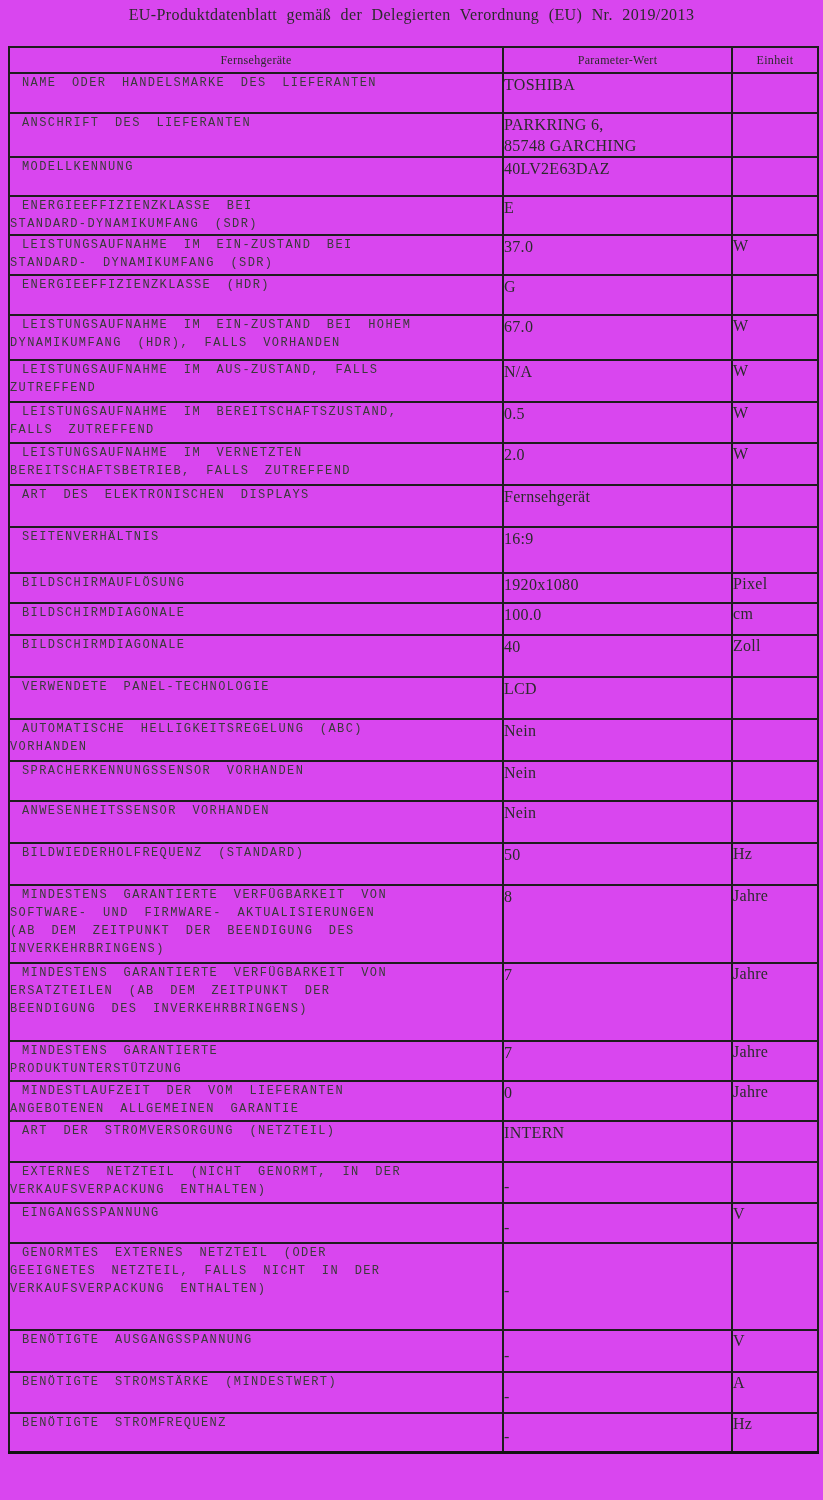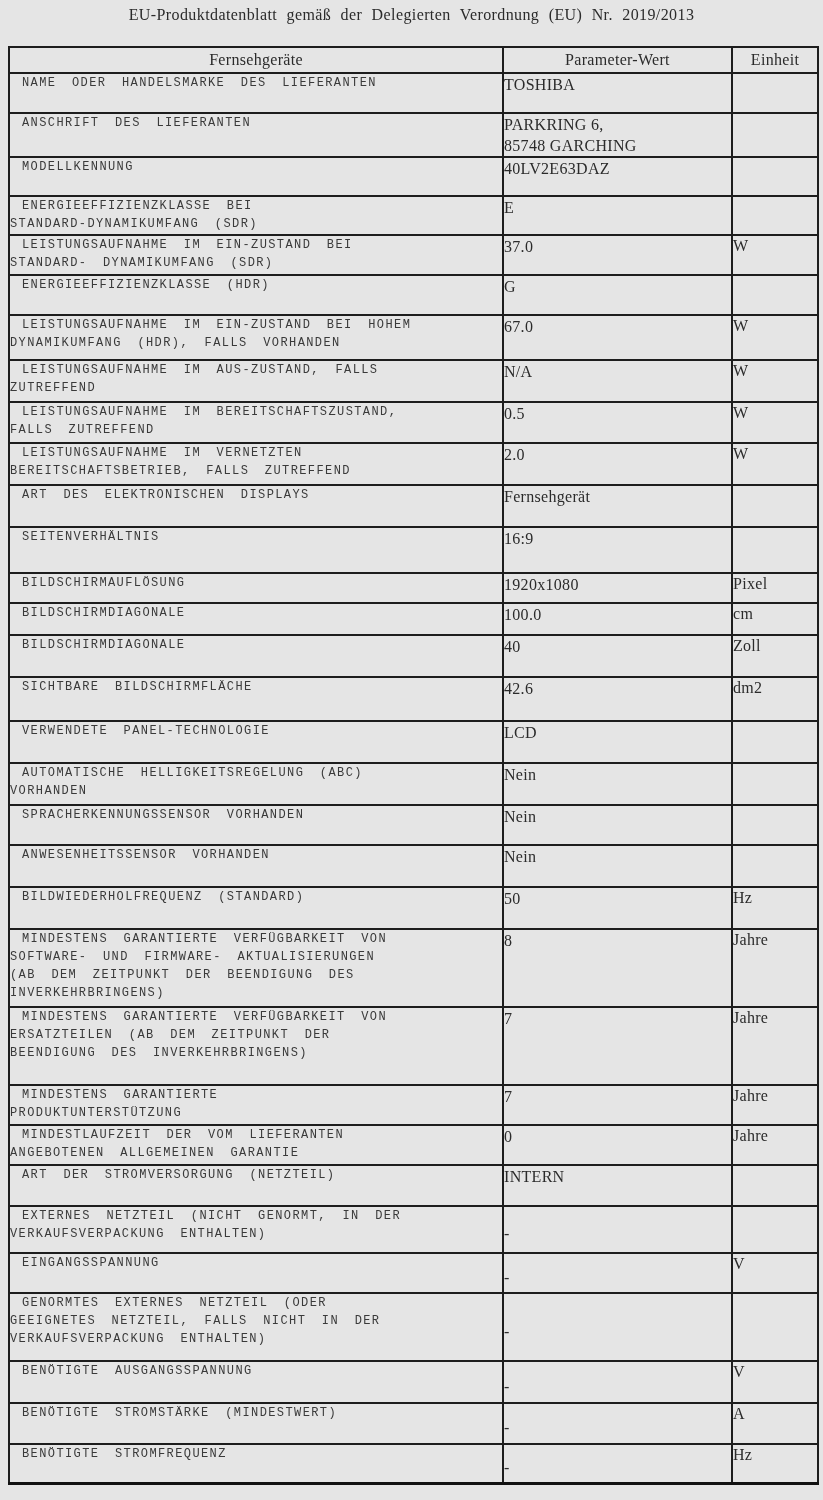--- a/index.html
+++ b/index.html
@@ -11,21 +11,21 @@
     width: 823px;
     height: 1500px;
     font-family: "Liberation Serif", serif;
     color: #2d2d2d;
     overflow: hidden;
   }
   .page {
     position: relative;
     width: 823px;
     height: 1500px;
-    background: #e5e5e5;
+    background: #d946ef;
   }
   .doc-title {
     padding-top: 6px;
     text-align: center;
     font-size: 16px;
     letter-spacing: 0.4px;
     word-spacing: 5px;
     color: #2b2b2b;
     white-space: nowrap;
   }
@@ -38,21 +38,21 @@
     border-bottom: 3px solid #111111;
   }
   table.datasheet th,
   table.datasheet td {
     border: 2px solid #1d1d1d;
     overflow: hidden;
     padding: 0;
   }
   th.col-header {
     font-weight: normal;
-    font-size: 16px;
+    font-size: 12px;
     height: 24px;
     text-align: center;
     vertical-align: middle;
     letter-spacing: 0.3px;
     color: #2b2b2b;
   }
   td.label {
     font-family: "Liberation Mono", monospace;
     font-size: 12px;
     letter-spacing: 1.4px;
@@ -182,25 +182,20 @@
         <tr style="height: 32px;">
     <td class="label">BILDSCHIRMDIAGONALE</td>
     <td class="value">100.0</td>
     <td class="unit">cm</td>
   </tr>
         <tr style="height: 42px;">
     <td class="label">BILDSCHIRMDIAGONALE</td>
     <td class="value">40</td>
     <td class="unit">Zoll</td>
   </tr>
-        <tr style="height: 44px;">
-    <td class="label">SICHTBARE BILDSCHIRMFLÄCHE</td>
-    <td class="value">42.6</td>
-    <td class="unit">dm2</td>
-  </tr>
         <tr style="height: 42px;">
     <td class="label">VERWENDETE PANEL-TECHNOLOGIE</td>
     <td class="value">LCD</td>
     <td class="unit"></td>
   </tr>
         <tr style="height: 42px;">
     <td class="label">AUTOMATISCHE HELLIGKEITSREGELUNG (ABC)
 VORHANDEN</td>
     <td class="value">Nein</td>
     <td class="unit"></td>
@@ -245,32 +240,32 @@
     <td class="label">MINDESTLAUFZEIT DER VOM LIEFERANTEN
 ANGEBOTENEN ALLGEMEINEN GARANTIE</td>
     <td class="value">0</td>
     <td class="unit">Jahre</td>
   </tr>
         <tr style="height: 41px;">
     <td class="label">ART DER STROMVERSORGUNG (NETZTEIL)</td>
     <td class="value">INTERN</td>
     <td class="unit"></td>
   </tr>
-        <tr style="height: 47px;">
+        <tr style="height: 41px;">
     <td class="label">EXTERNES NETZTEIL (NICHT GENORMT, IN DER
 VERKAUFSVERPACKUNG ENTHALTEN)</td>
     <td class="value dash">-</td>
     <td class="unit"></td>
   </tr>
         <tr style="height: 40px;">
     <td class="label">EINGANGSSPANNUNG</td>
     <td class="value dash">-</td>
     <td class="unit">V</td>
   </tr>
-        <tr style="height: 68px;">
+        <tr style="height: 87px;">
     <td class="label">GENORMTES EXTERNES NETZTEIL (ODER
 GEEIGNETES NETZTEIL, FALLS NICHT IN DER
 VERKAUFSVERPACKUNG ENTHALTEN)</td>
     <td class="value dash">-</td>
     <td class="unit"></td>
   </tr>
         <tr style="height: 42px;">
     <td class="label">BENÖTIGTE AUSGANGSSPANNUNG</td>
     <td class="value dash">-</td>
     <td class="unit">V</td>

